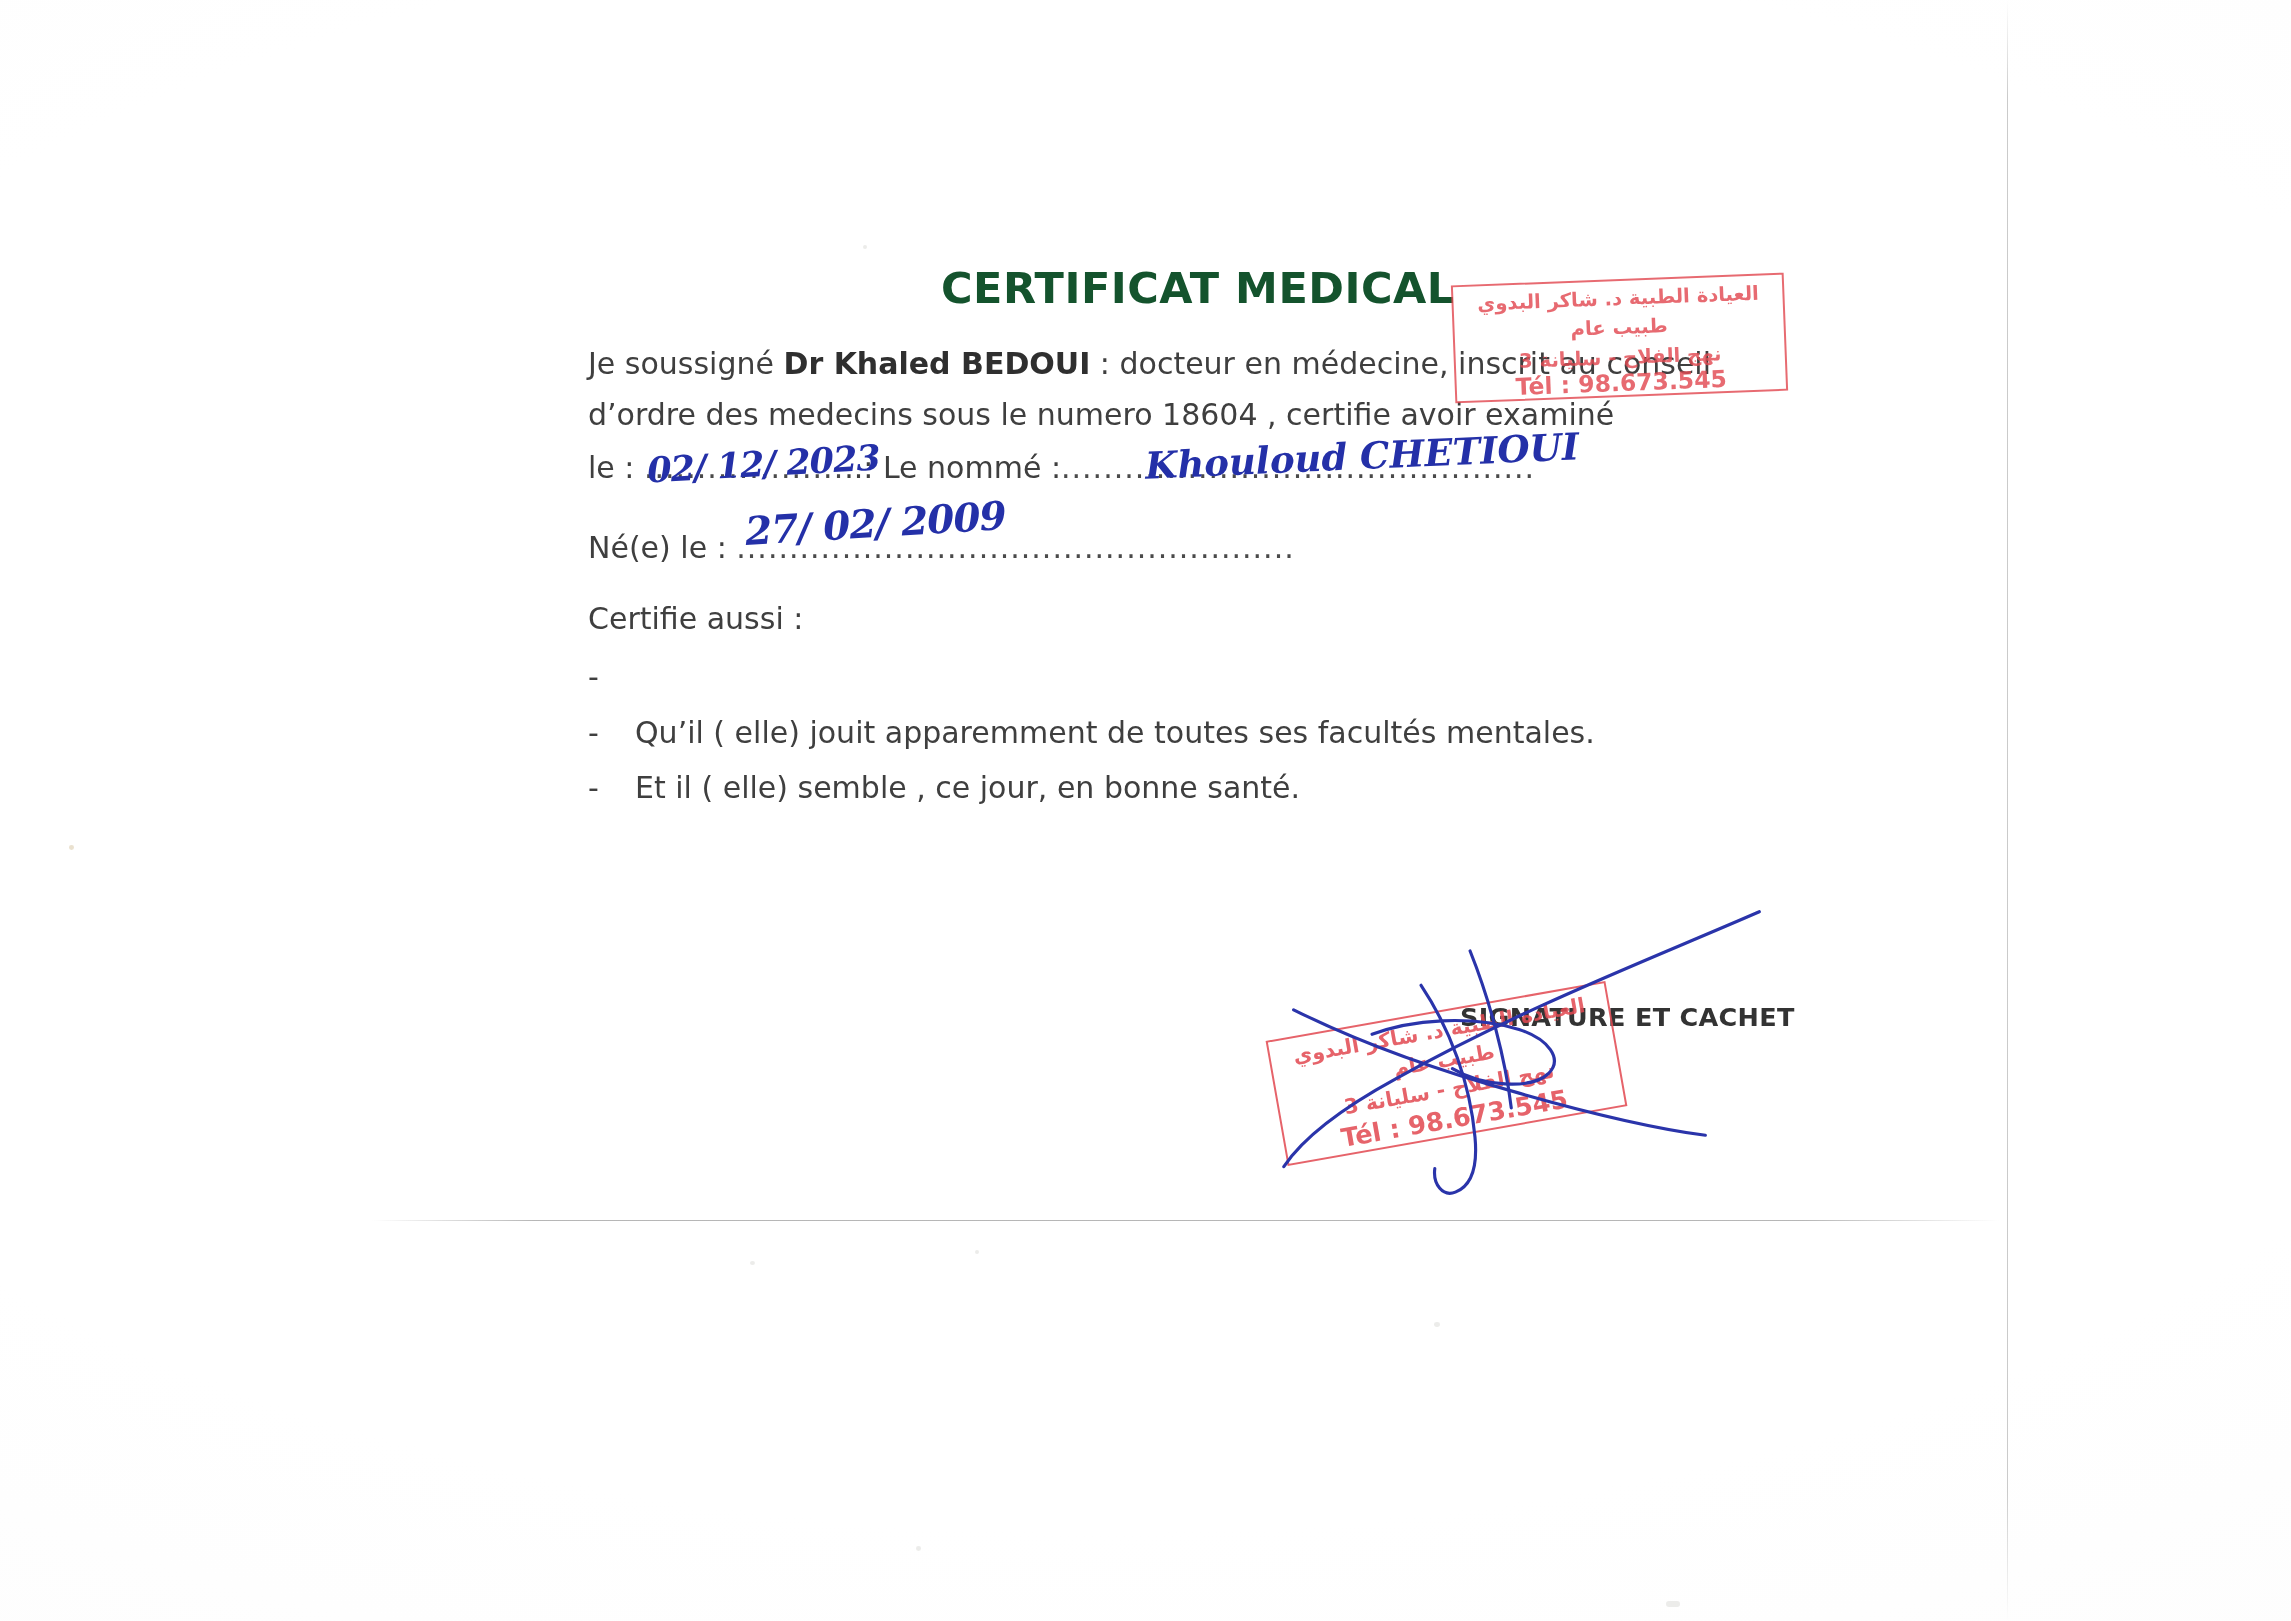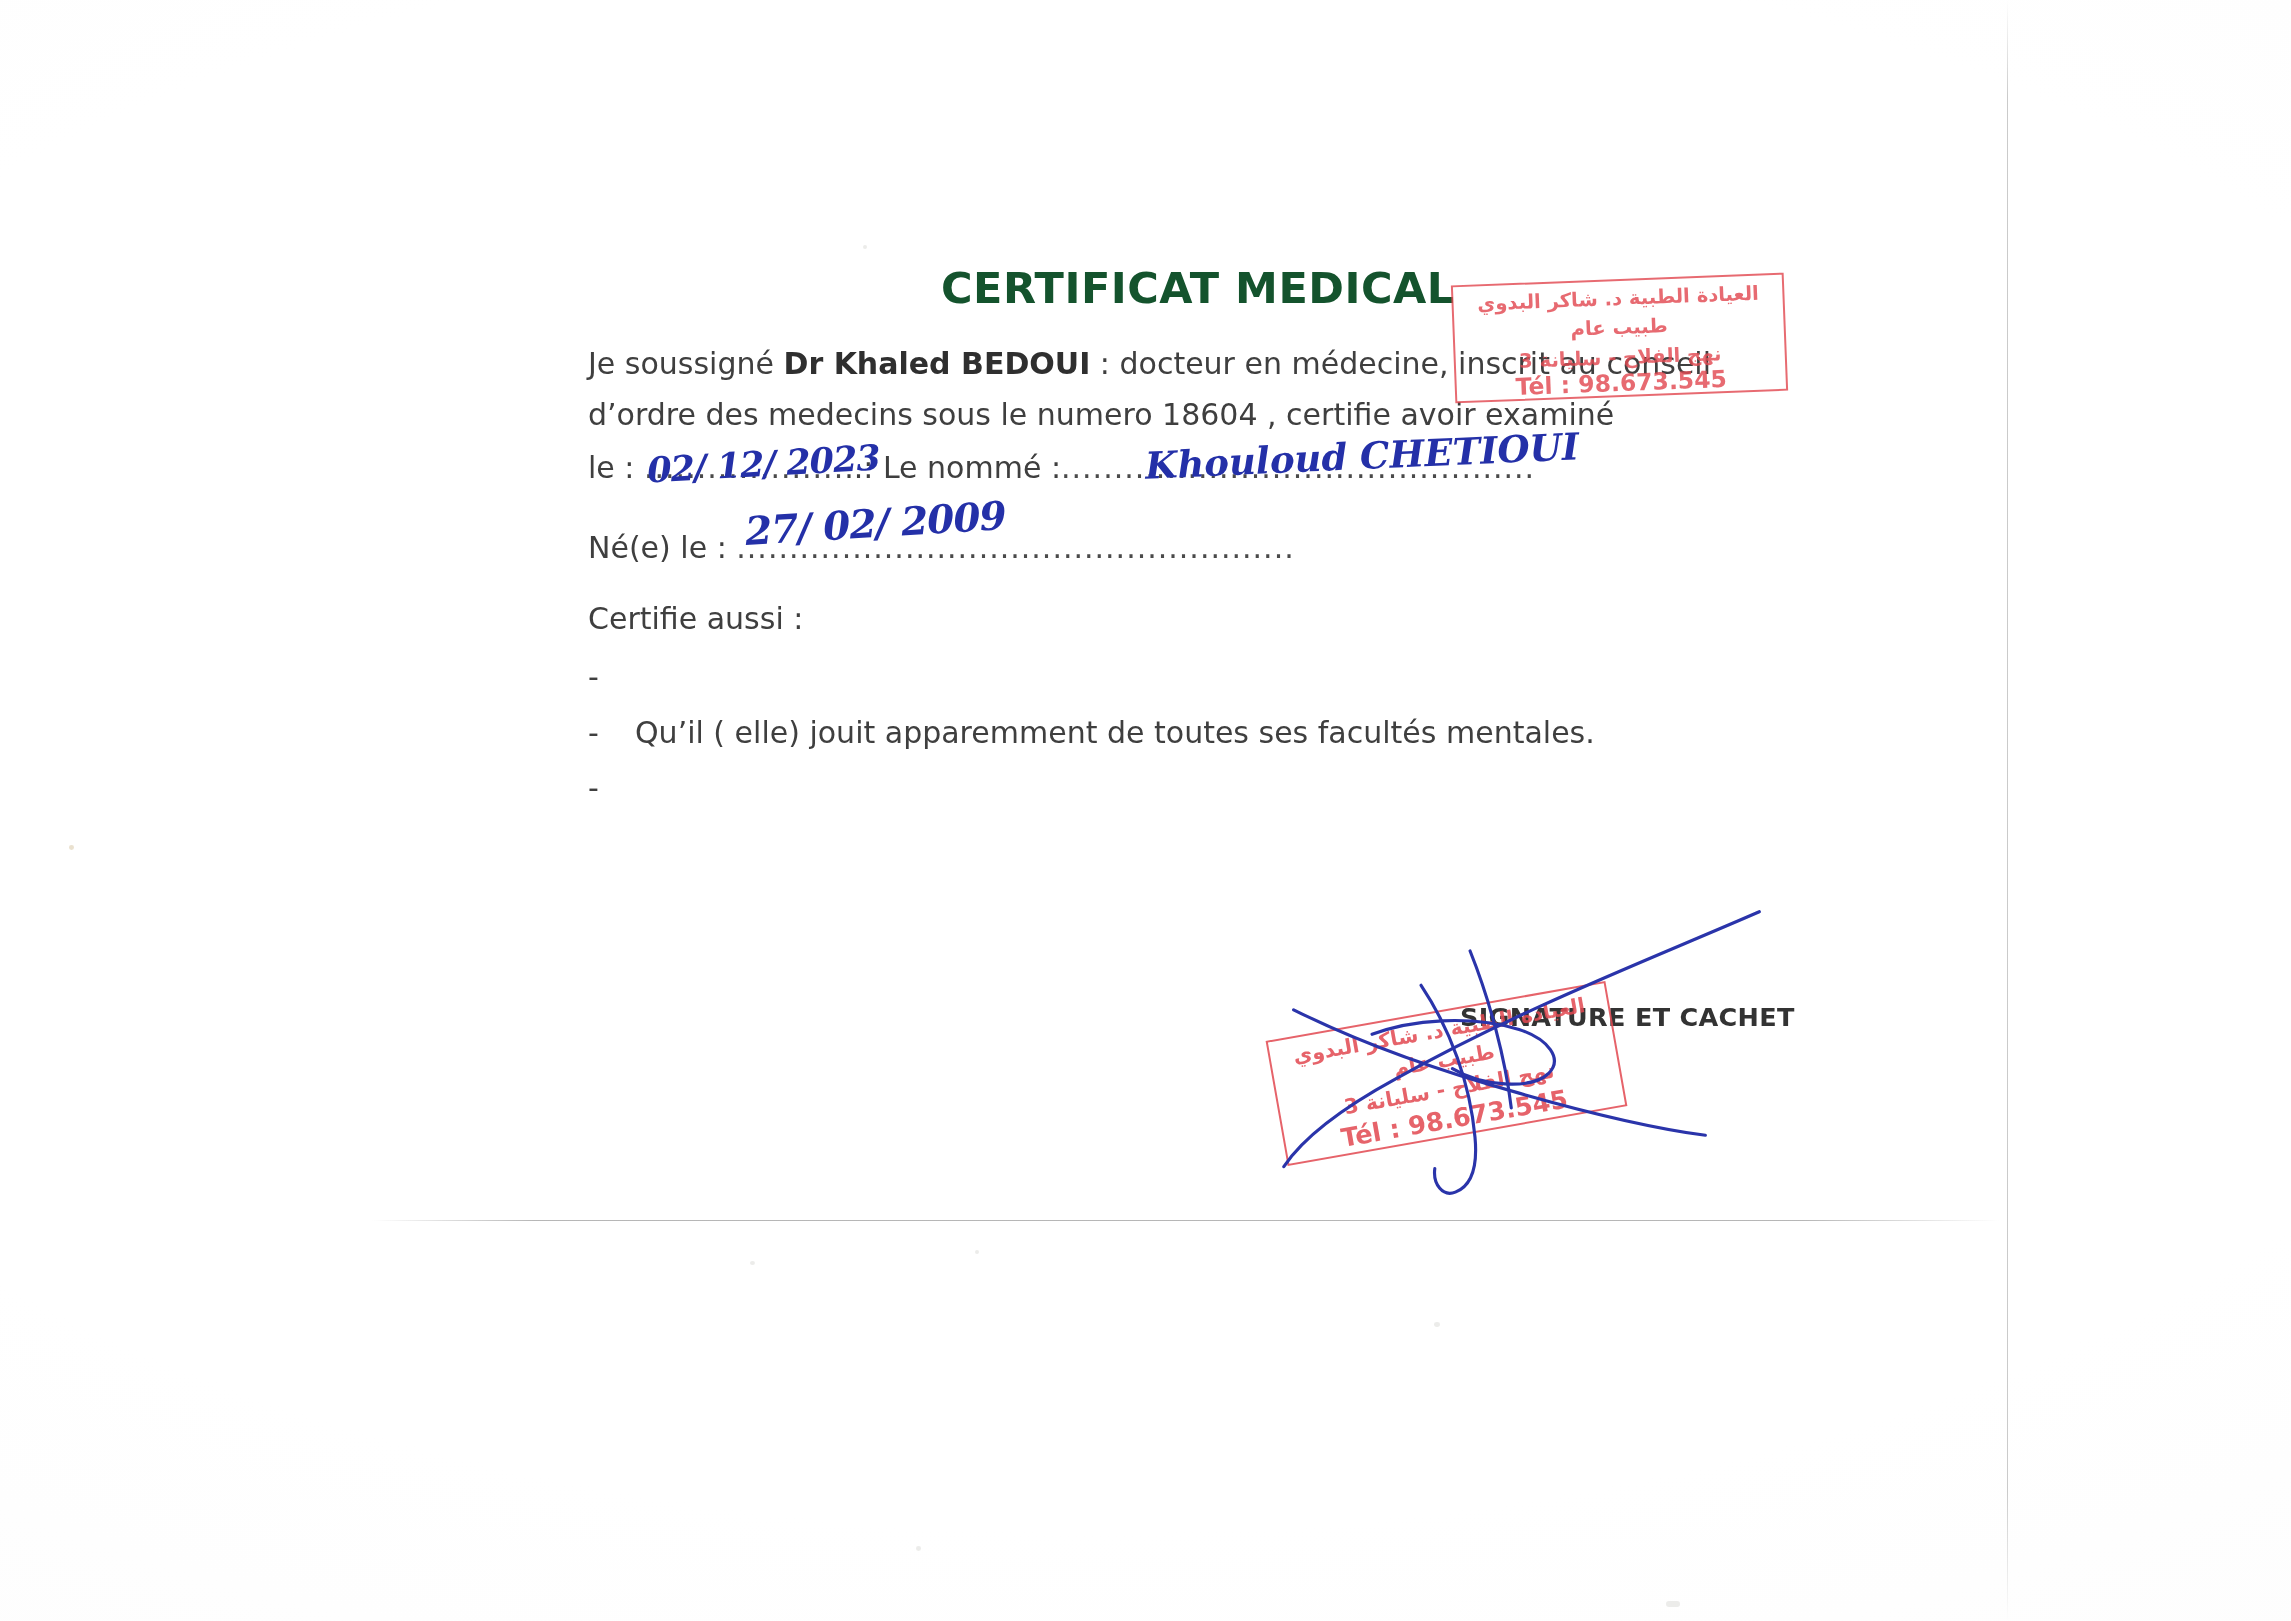--- a/index.html
+++ b/index.html
@@ -251,20 +251,21 @@
   <div class="list-wrap">
     <div class="list-row">
       <span class="list-dash">-</span>
     </div>
     <div class="list-row">
       <span class="list-dash">-</span>
       <span>Qu’il ( elle) jouit apparemment de toutes ses facultés mentales.</span>
     </div>
     <div class="list-row">
       <span class="list-dash">-</span>
+      <span>Et  il ( elle) semble , ce jour, en bonne santé.</span>
     </div>
   </div>
 
 
   <div class="sig-label">SIGNATURE ET CACHET</div>
 
   <div class="hand" id="hand-exam-date">02/ 12/ 2023</div>
   <div class="hand" id="hand-name">Khouloud  CHETIOUI</div>
   <div class="hand" id="hand-birth">27/ 02/ 2009</div>
 

